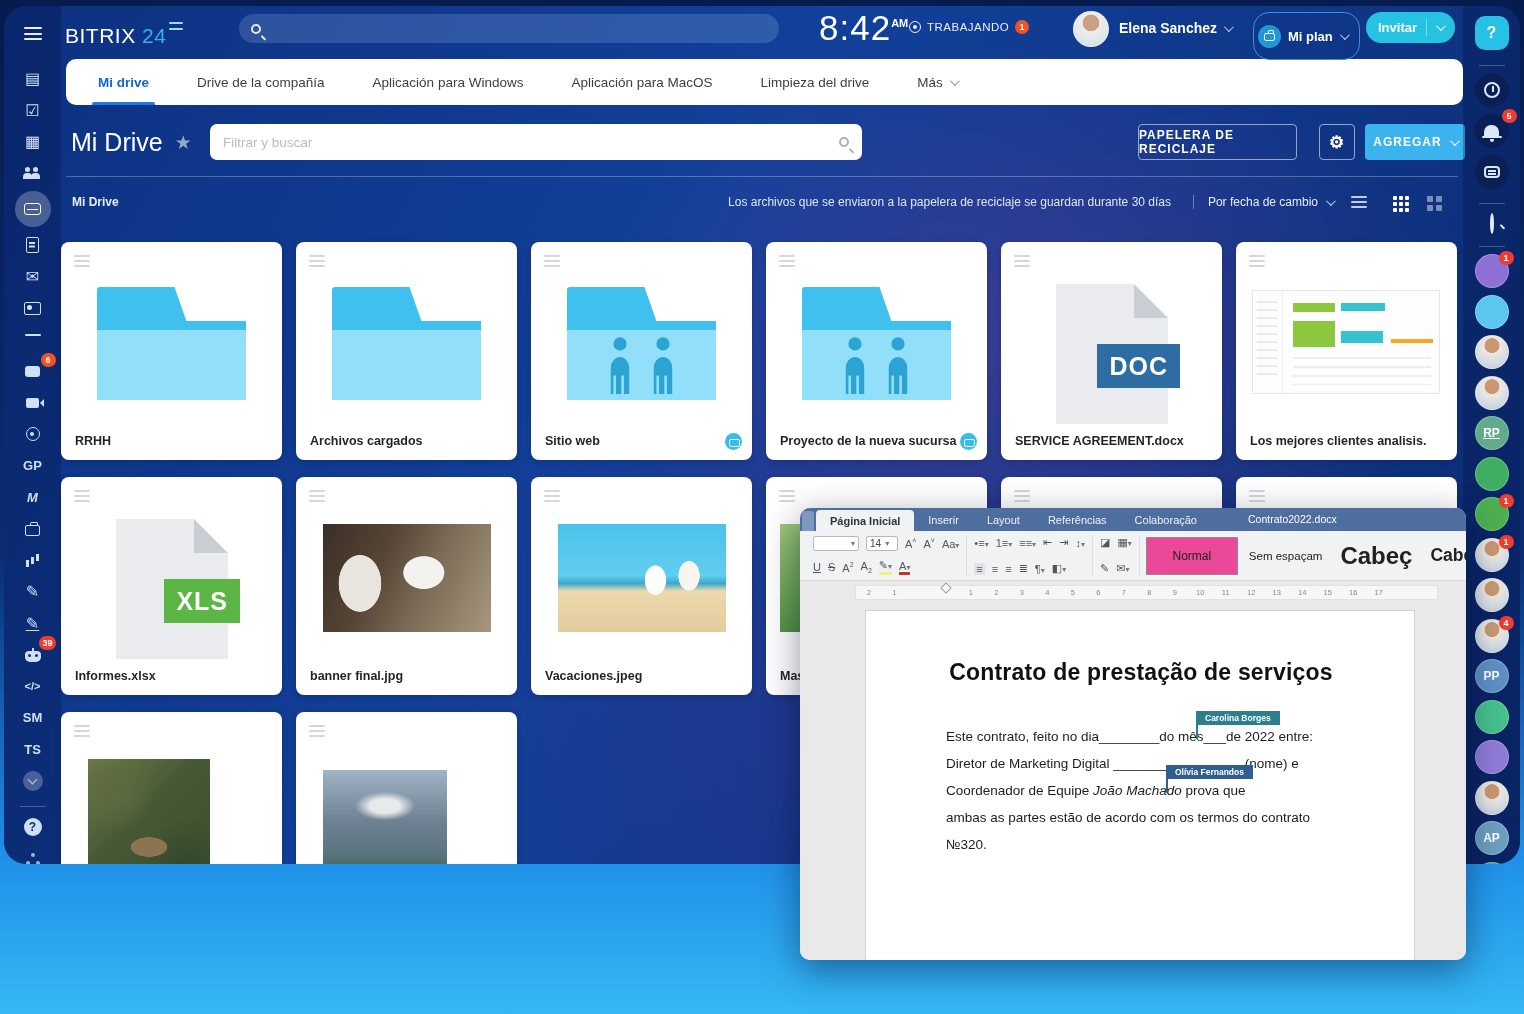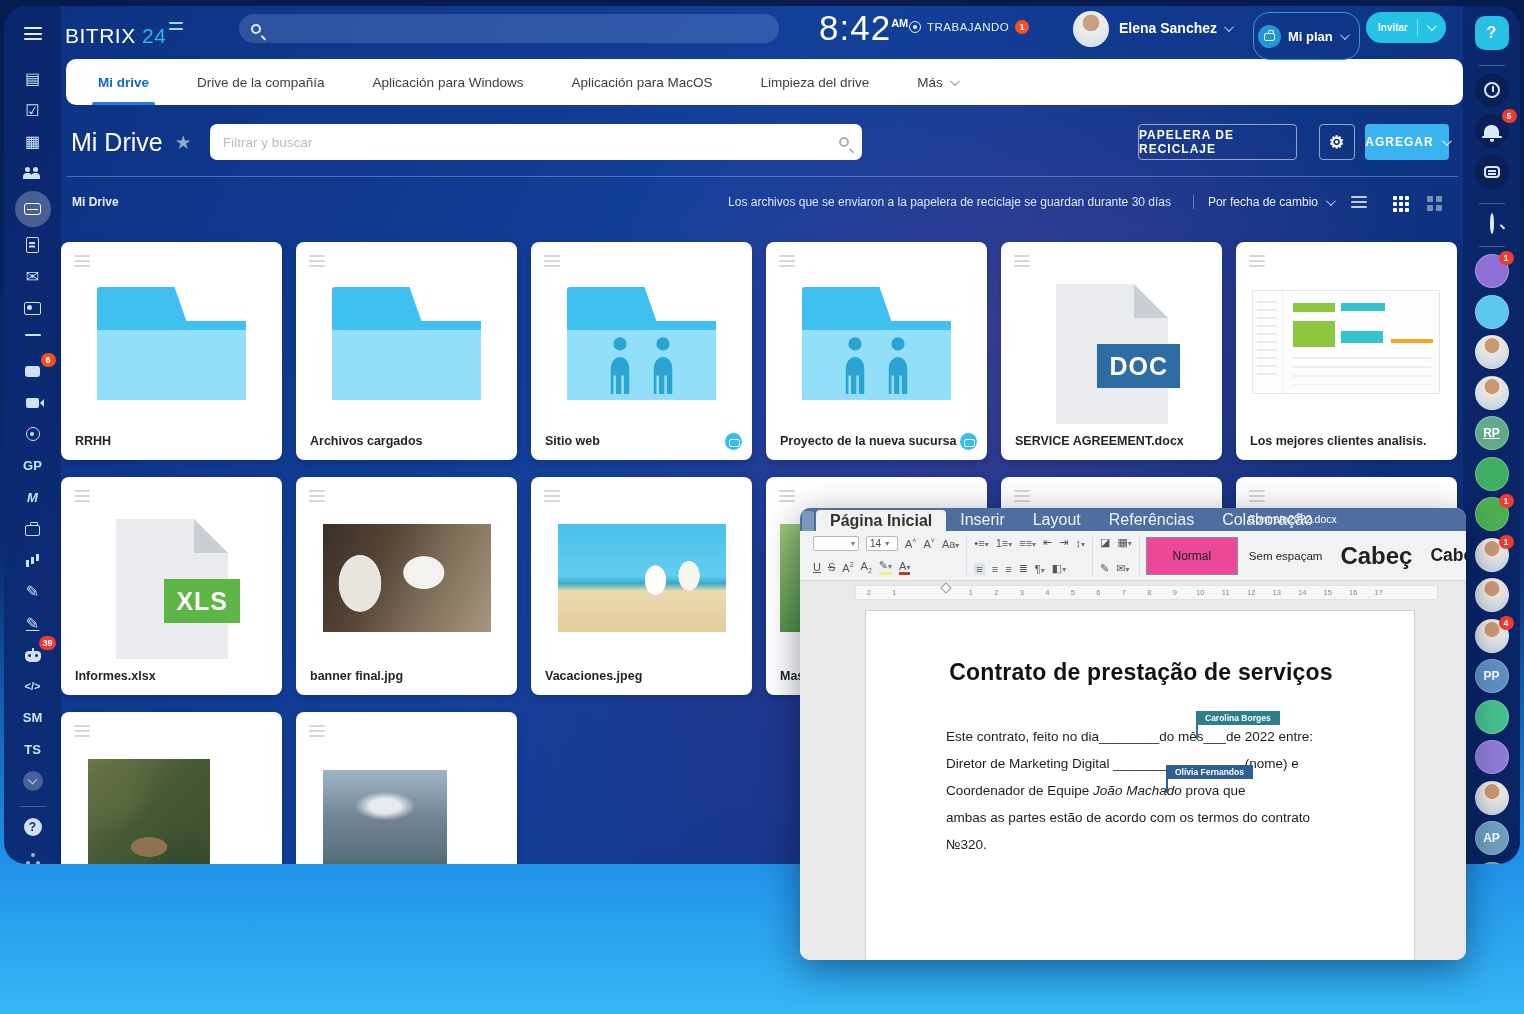--- a/index.html
+++ b/index.html
@@ -75,21 +75,21 @@
   .st-badge { background:#f4511e; color:#fff; font-size:9px; font-weight:bold; border-radius:50%; width:14px; height:14px; line-height:14px; text-align:center; }
   .avatar { position:absolute; left:1012px; top:5px; width:36px; height:36px; border-radius:50%;
     background:radial-gradient(circle at 50% 32%, #caa085 28%, #f0ece6 30%, #dfe8ee 60%, #cdd8e2 100%); border:1px solid rgba(255,255,255,.4); }
   .uname { position:absolute; left:1058px; top:14px; font-size:14px; font-weight:bold; display:flex; gap:7px; align-items:center; }
   .chev { width:7px; height:7px; border-right:1.7px solid #bcd0ef; border-bottom:1.7px solid #bcd0ef; transform:rotate(45deg) translateY(-2px); display:inline-block; }
   .plan { position:absolute; left:1192px; top:6px; height:48px; border:1.5px solid #3e8fd6; border-radius:16px; display:flex; align-items:center; gap:7px; padding:0 12px 0 4px; }
   .plan .pc { width:23px; height:23px; border-radius:50%; background:#2196d8; display:flex; align-items:center; justify-content:center; }
   .plan .pc .mi-case { width:11px; height:8px; border-color:#fff; margin-top:2px; }
   .plan .pc .mi-case::before { border-color:#fff; left:2.5px; width:4px; }
   .plan b { font-size:13px; }
-  .invite { position:absolute; left:1305px; top:6px; height:31px; background:#25c2e3; border-radius:16px; display:flex; align-items:center; padding:0 12px; gap:9px; font-size:10px; font-weight:bold; color:#fff; cursor:pointer; }
+  .invite { position:absolute; left:1305px; top:6px; height:31px; background:#25c2e3; border-radius:16px; display:flex; align-items:center; padding:0 12px; gap:9px; font-size:13px; font-weight:bold; color:#fff; cursor:pointer; }
   .invite .sep { width:1px; height:17px; background:rgba(255,255,255,.45); }
 
   
   .rrail { position:absolute; right:0; top:0; bottom:0; width:57px; background:rgba(3,18,64,.30);
     display:flex; flex-direction:column; align-items:center; padding-top:10px; z-index:20; }
   .helpbtn { width:34px; height:34px; border-radius:10px; background:#29c0e7; color:#fff; font-weight:bold; font-size:16px;
     display:flex; align-items:center; justify-content:center; margin-bottom:8px; cursor:pointer; flex:none; }
   .rcirc { width:34px; height:34px; border-radius:50%; background:rgba(10,26,70,.55); display:flex; align-items:center; justify-content:center;
     margin-bottom:7px; position:relative; color:#dce7fa; cursor:pointer; flex:none; }
   .rsearch { margin:4px 0 6px; color:#e6eefc; cursor:pointer; flex:none; }
@@ -116,21 +116,21 @@
   .ptitle { position:absolute; left:10px; top:8px; color:#fff; font-size:25px; display:flex; gap:12px; align-items:center; }
   .ptitle .star { color:#93a8cd; font-size:19px; }
   .filter { position:absolute; left:149px; top:4px; width:652px; height:36px; background:#fff; border-radius:7px; display:flex; align-items:center; padding:0 13px; }
   .filter input { flex:1; border:0; outline:0; font-size:13.5px; font-family:inherit; color:#333; }
   .filter input::placeholder { color:#b6bcc6; }
   .filter .sglass { border-color:#a9b0ba; } .filter .sglass::after { background:#a9b0ba; }
   .obtn { position:absolute; top:4px; height:36px; border:1px solid rgba(255,255,255,.55); border-radius:4px; color:#fff;
     font-size:12px; font-weight:bold; letter-spacing:1px; display:flex; align-items:center; justify-content:center; cursor:pointer; }
   .trash { left:1077px; width:159px; }
   .gearb { left:1258px; width:36px; font-size:17px; }
-  .addb { left:1304px; width:84px; background:#3bb3ef; border:0; gap:8px; }
+  .addb { left:1304px; width:100px; background:#3bb3ef; border:0; gap:8px; }
   .hdiv { position:absolute; left:5px; right:5px; top:124px; height:1px; background:rgba(255,255,255,.28); }
   .brow { position:absolute; left:0; right:0; top:136px; height:28px; color:#e7eefb; font-size:12px; }
   .brow .crumb { position:absolute; left:11px; top:7px; font-weight:bold; }
   .brow .note { position:absolute; right:292px; top:7px; color:rgba(238,245,255,.92); }
   .brow .sort { position:absolute; right:130px; top:7px; display:flex; gap:8px; align-items:center; padding-left:14px; border-left:1px solid rgba(255,255,255,.35); cursor:pointer; }
   .vlist { position:absolute; right:96px; top:8px; width:16px; height:12px; cursor:pointer; }
   .vlist i { display:block; height:2px; background:rgba(255,255,255,.75); margin-bottom:3px; border-radius:1px; }
   .v9 { position:absolute; right:66px; top:8px; width:4px; height:4px; background:#fff; border-radius:1px;
     box-shadow:6px 0 0 #fff,12px 0 0 #fff,0 6px 0 #fff,6px 6px 0 #fff,12px 6px 0 #fff,0 12px 0 #fff,6px 12px 0 #fff,12px 12px 0 #fff; cursor:pointer; }
   .v4 { position:absolute; right:30px; top:8px; width:6px; height:6px; background:rgba(255,255,255,.45); border-radius:1px;
@@ -189,21 +189,21 @@
       radial-gradient(40px 20px at 75% 78%, #8a6b42 45%, transparent 50%),
       linear-gradient(180deg,#9fb4c4 0%,#6f8294 34%,#5c7480 55%,#3f6158 72%,#2e4f46 100%); }
   .shared-badge { position:absolute; right:10px; bottom:10px; width:17px; height:17px; border-radius:50%; background:#35bdee; }
   .shared-badge::before { content:""; position:absolute; left:4px; top:5.5px; width:9px; height:6px; border:1.4px solid #fff; border-radius:2px; }
 
   
   .editor { position:absolute; left:800px; top:508px; width:666px; height:452px; border-radius:10px; background:#e9e9e9;
     box-shadow:0 10px 36px rgba(2,10,40,.45); z-index:30; overflow:hidden; }
   .etabs { position:absolute; left:0; right:0; top:0; height:23px; background:#4d6e9f; display:flex; align-items:stretch; }
   .etab-stub { width:12px; background:#7d97bd; border-radius:3px 3px 0 0; margin:3px 2px 0 2px; }
-  .etab { padding:0 14px; font-size:16px; color:#eef3fa; display:flex; align-items:center; cursor:pointer; }
+  .etab { padding:0 14px; font-size:11px; color:#eef3fa; display:flex; align-items:center; cursor:pointer; }
   .etab.active { background:#f1f2f3; color:#333; border-radius:4px 4px 0 0; margin-top:2px; font-weight:bold; }
   .efile { position:absolute; left:448px; top:5px; font-size:10.5px; color:#fff; }
   .ribbon { position:absolute; left:0; right:0; top:23px; height:50px; background:#f1f2f3; border-bottom:1px solid #d8d8d8; display:flex; padding:4px 6px; }
   .rgroup { display:flex; flex-direction:column; justify-content:space-between; padding:1px 7px; border-right:1px solid #ddd; }
   .rrow { display:flex; gap:7px; align-items:center; font-size:11px; color:#555; }
   .ibox { border:1px solid #b9b9b9; background:#fff; height:15px; border-radius:2px; font-size:10px; color:#444; display:inline-flex; align-items:center; padding:0 3px; gap:4px; }
   .dar { font-size:8px; color:#777; }
   .styles { display:flex; align-items:center; gap:4px; padding-left:6px; }
   .stl { height:38px; display:flex; align-items:center; justify-content:center; padding:0 7px; color:#222; white-space:nowrap; }
   .stl.sel { border:1.5px solid #8d8d8d; background:#ec4899; font-size:12px; width:92px; }

